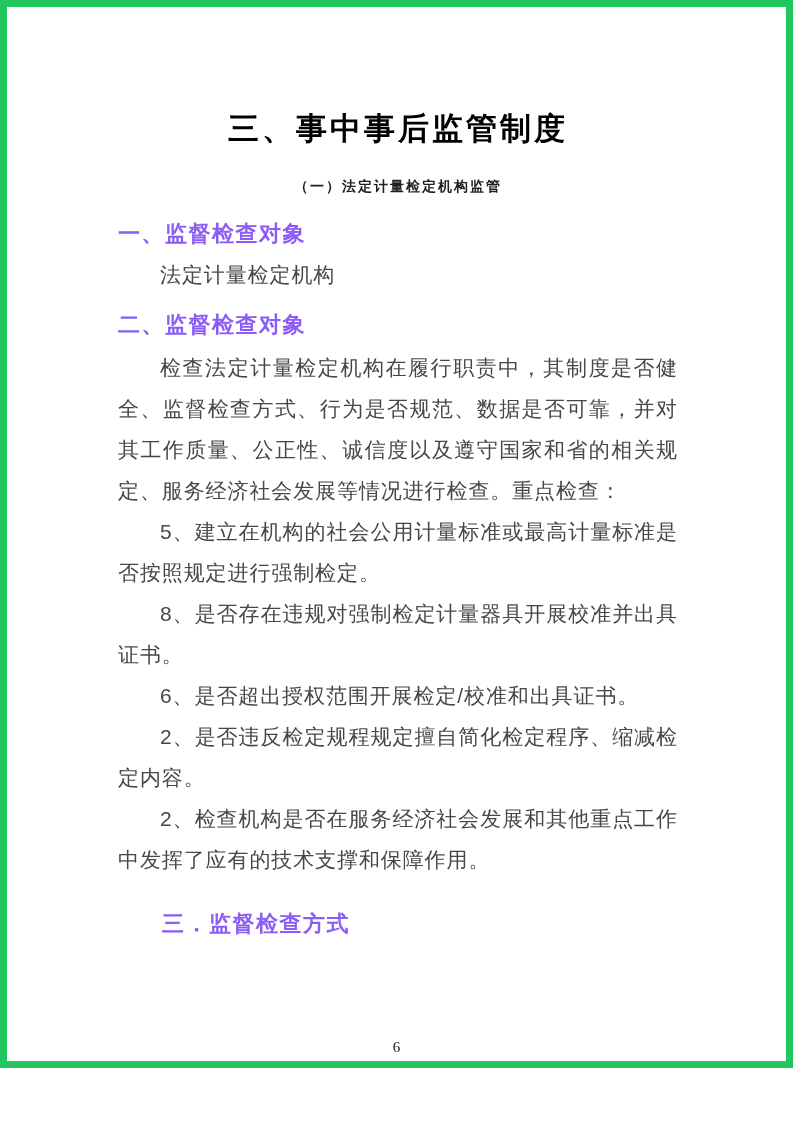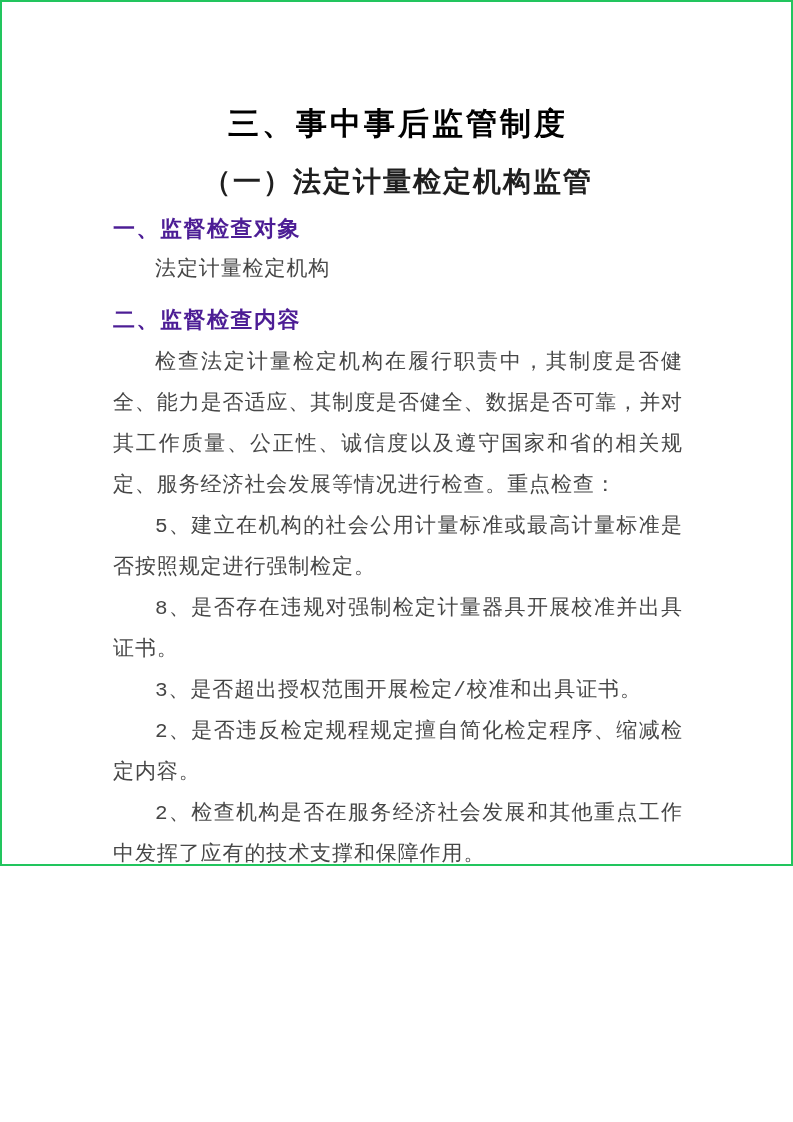--- a/index.html
+++ b/index.html
@@ -3,64 +3,64 @@
 <meta charset="utf-8">
 <style>
   html, body {
     margin: 0;
     padding: 0;
     background: #ffffff;
   }
   .page {
     position: relative;
     width: 793px;
-    height: 866px;
+    height: 1068px;
     box-sizing: border-box;
     background: #ffffff;
-    border: 2px solid #22c55e;
+    border: 7px solid #22c55e;
     padding: 0 108px 0 111px;
     overflow: hidden;
     font-family: "Liberation Serif", serif;
   }
   .doc-title {
     margin: 97px 0 0 0;
     font-family: "DejaVu Sans", sans-serif;
     font-weight: bold;
     font-size: 31px;
     line-height: 49px;
     letter-spacing: 3px;
     color: #000000;
     text-align: center;
   }
   .doc-subtitle {
     margin: 17px 0 4px 0;
     font-family: "Liberation Serif", serif;
-    font-size: 28px;
+    font-size: 14px;
     line-height: 34px;
     letter-spacing: 2px;
     color: #1f1f1f;
     text-align: center;
   }
   .sec-heading {
     margin: 9px 0 0 0;
     font-family: "DejaVu Sans", sans-serif;
     font-weight: bold;
     font-size: 22px;
     line-height: 41px;
     letter-spacing: 1.5px;
-    color: #4c1d95;
+    color: #8b5cf6;
     text-align: left;
   }
   .sec-heading.indent {
     margin-top: 23px;
     text-indent: 2em;
   }
   .body-para {
     margin: 0;
-    font-family: Liberation Mono, monospace;
+    font-family: Liberation Sans, sans-serif;
     font-size: 21px;
     line-height: 41px;
     letter-spacing: 0.9px;
     color: #474747;
     text-align: justify;
     text-indent: 2em;
   }
   .body-para.first-after-heading {
     margin-top: 2px;
   }
@@ -82,29 +82,29 @@
 <div class="page">
 
   <h1 class="doc-title">三、事中事后监管制度</h1>
 
   <h2 class="doc-subtitle">（一）法定计量检定机构监管</h2>
 
   <p class="sec-heading">一、监督检查对象</p>
 
   <p class="body-para">法定计量检定机构</p>
 
-  <p class="sec-heading">二、监督检查内容</p>
+  <p class="sec-heading">二、监督检查对象</p>
 
-  <p class="body-para first-after-heading">检查法定计量检定机构在履行职责中，其制度是否健全、能力是否适应、其制度是否健全、数据是否可靠，并对其工作质量、公正性、诚信度以及遵守国家和省的相关规定、服务经济社会发展等情况进行检查。重点检查：</p>
+  <p class="body-para first-after-heading">检查法定计量检定机构在履行职责中，其制度是否健全、监督检查方式、行为是否规范、数据是否可靠，并对其工作质量、公正性、诚信度以及遵守国家和省的相关规定、服务经济社会发展等情况进行检查。重点检查：</p>
 
   <p class="body-para">5、建立在机构的社会公用计量标准或最高计量标准是否按照规定进行强制检定。</p>
 
   <p class="body-para">8、是否存在违规对强制检定计量器具开展校准并出具证书。</p>
 
-  <p class="body-para">3、是否超出授权范围开展检定/校准和出具证书。</p>
+  <p class="body-para">6、是否超出授权范围开展检定/校准和出具证书。</p>
 
   <p class="body-para">2、是否违反检定规程规定擅自简化检定程序、缩减检定内容。</p>
 
 
 
   <p class="body-para">2、检查机构是否在服务经济社会发展和其他重点工作中发挥了应有的技术支撑和保障作用。</p>
 
   <p class="sec-heading indent">三．监督检查方式</p>
 
   <div class="page-number">6</div>

